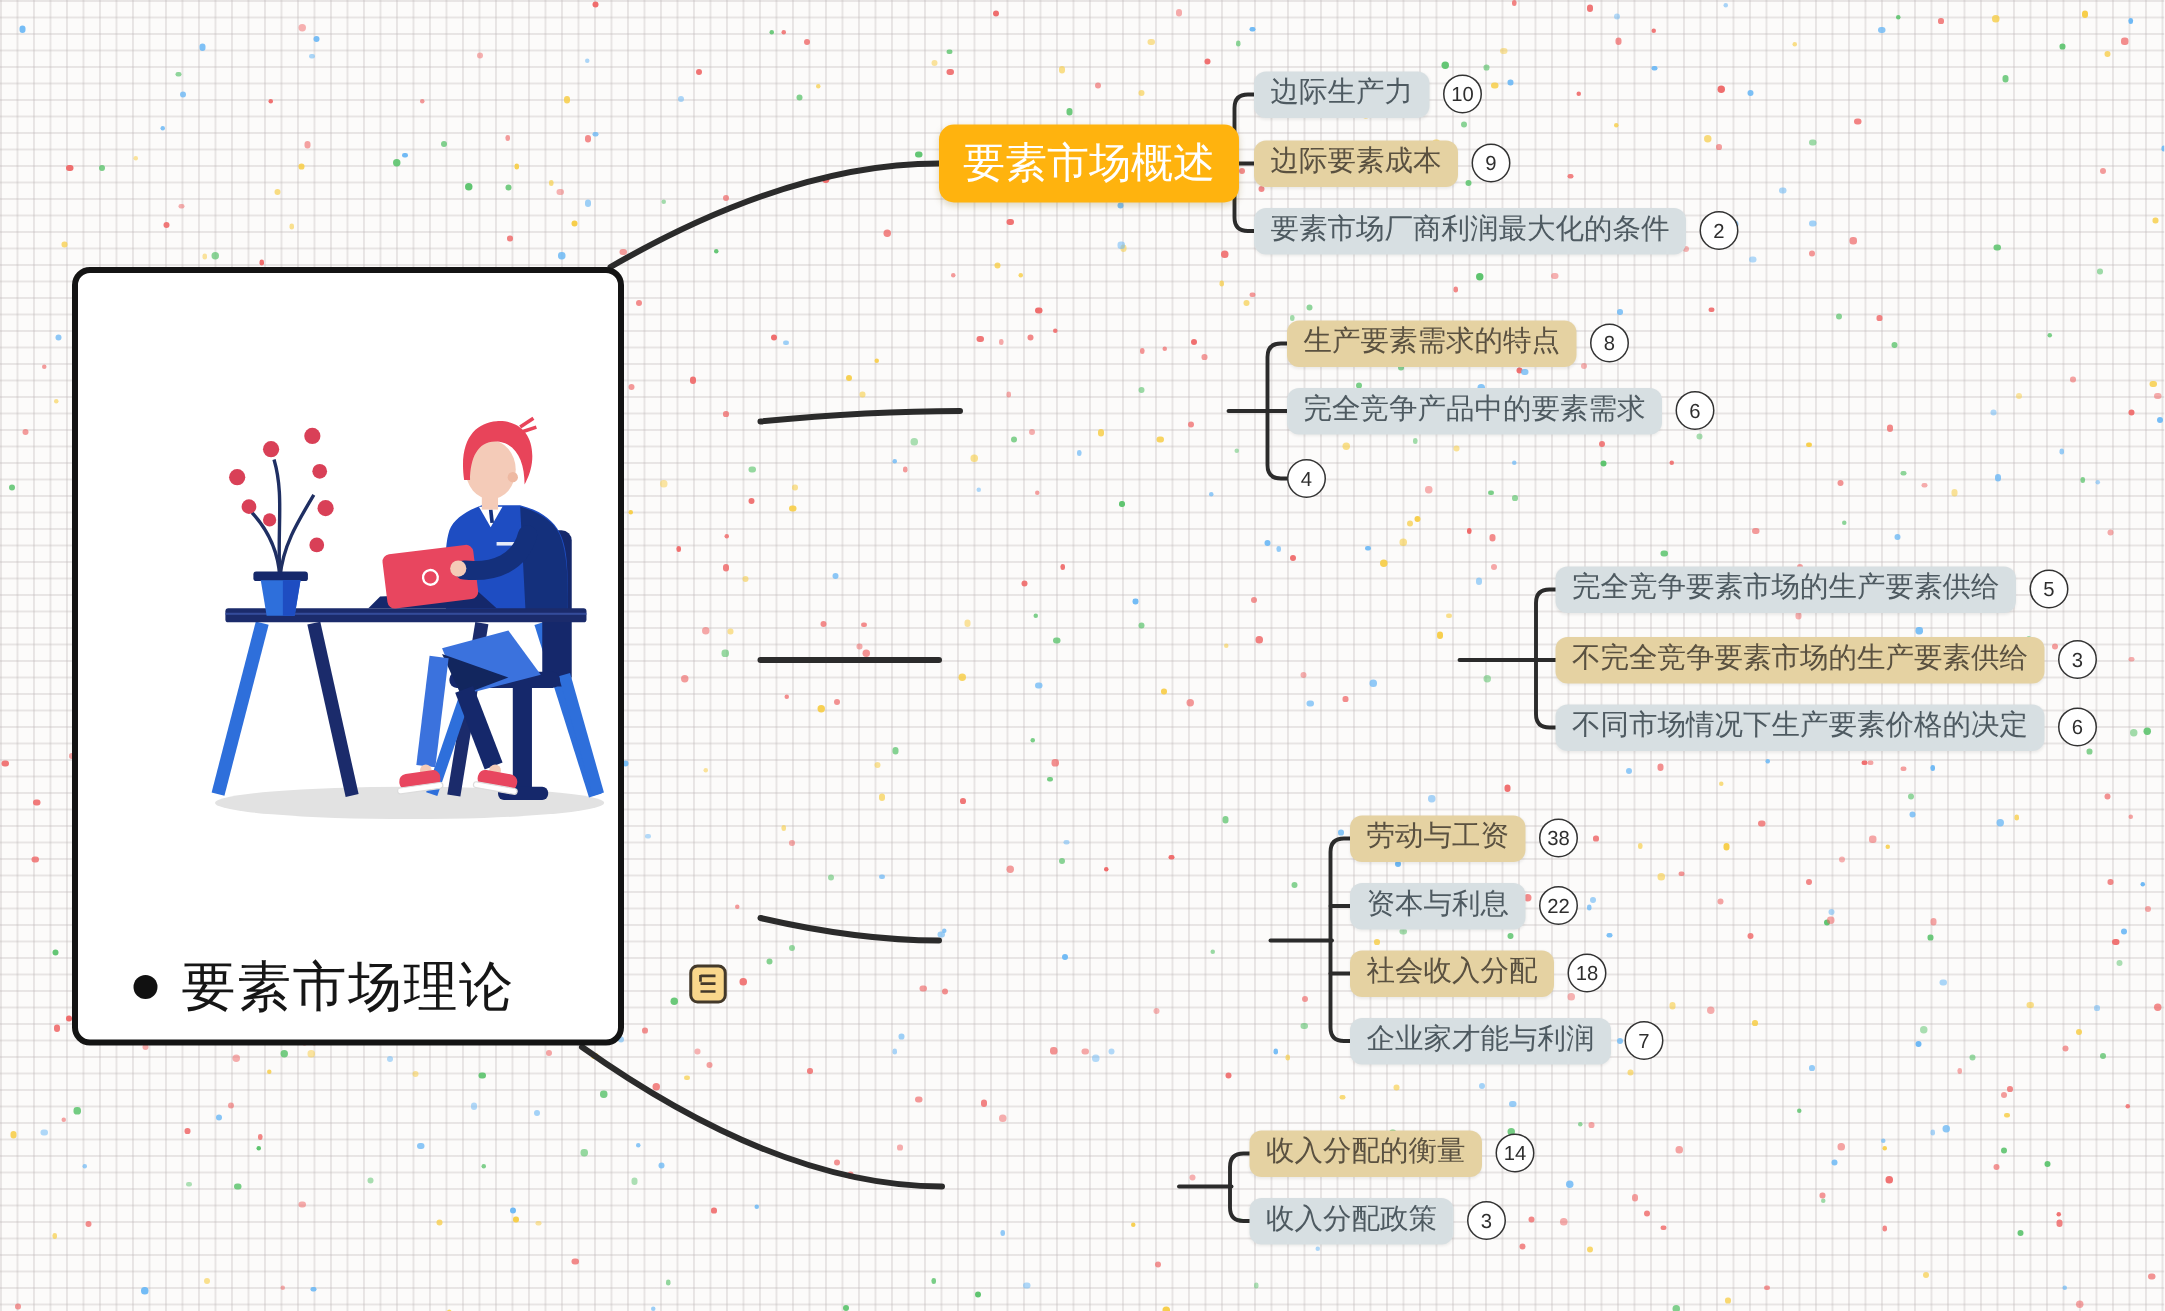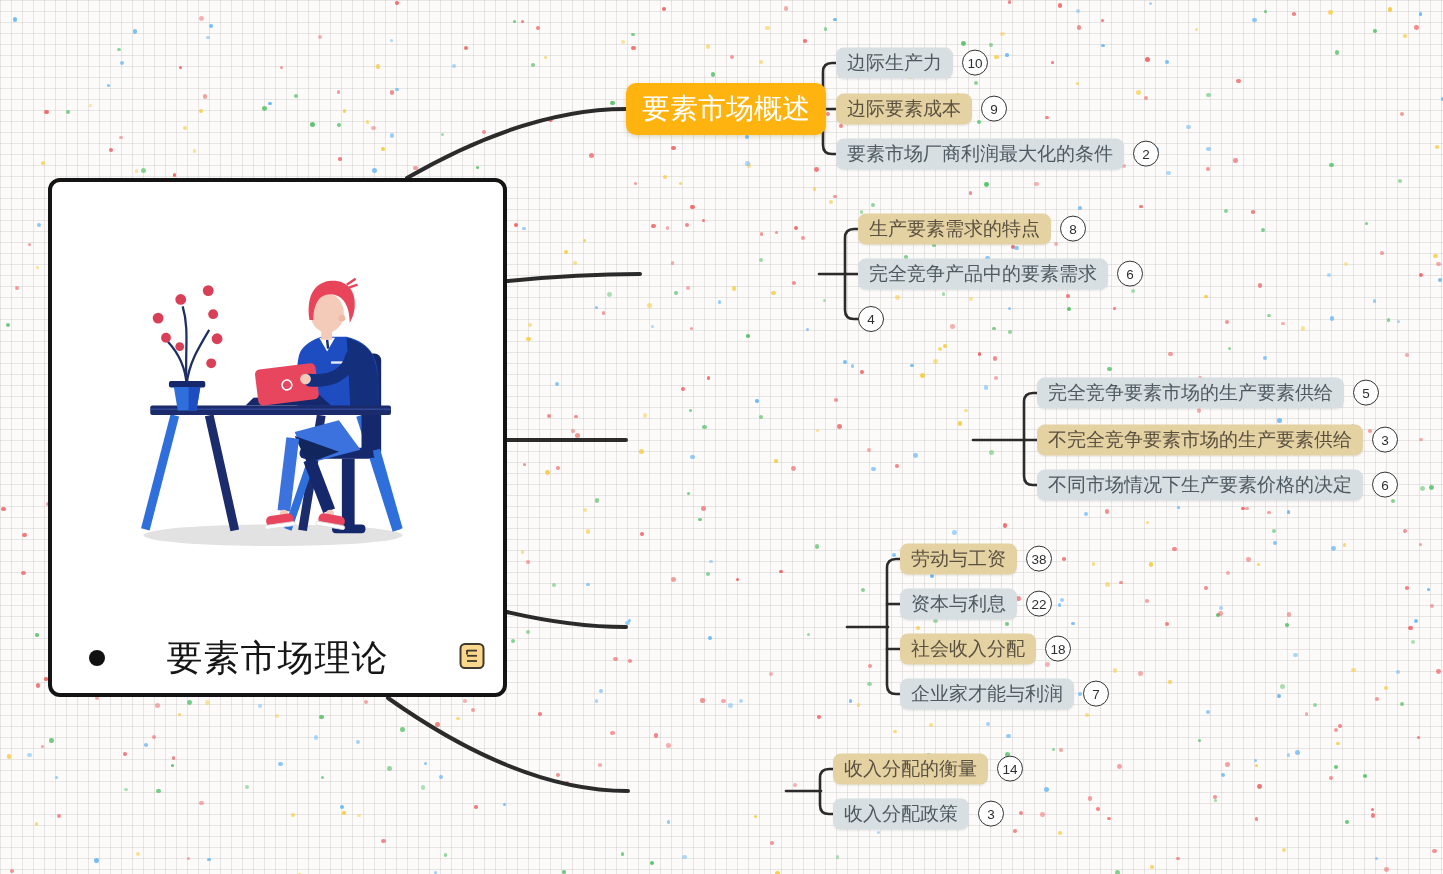--- a/index.html
+++ b/index.html
@@ -11,21 +11,21 @@
       linear-gradient(to right, rgba(190,183,183,.33) 1px, transparent 1px),
       linear-gradient(to bottom, rgba(190,183,183,.33) 1px, transparent 1px);
     background-size:11px 11px;
   }
   #dots{position:absolute;inset:0;}
   .dot{position:absolute;border-radius:50%;}
   #connectors{position:absolute;left:0;top:0;}
 
   
   .central{
-    position:absolute;left:48px;top:178px;width:459px;height:519px;
+    position:absolute;left:48px;top:178px;width:368px;height:519px;
     background:#ffffff;border:4px solid #141414;border-radius:12px;box-sizing:border-box;padding-left:48px;
   }
   .illus{position:absolute;left:0;top:0;width:451px;height:511px;}
   .bullet{position:absolute;left:37px;top:468px;width:16px;height:16px;border-radius:50%;background:#111;}
   .title{
     position:absolute;left:0;right:0;top:452px;text-align:center;
     font-size:36px;color:#161616;letter-spacing:1px;white-space:nowrap;
   }
   .note{position:absolute;left:407px;top:460px;}
 

